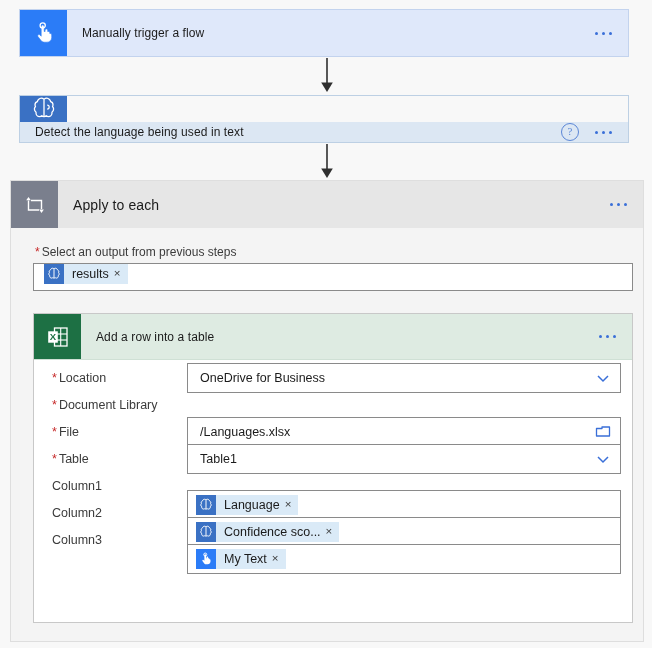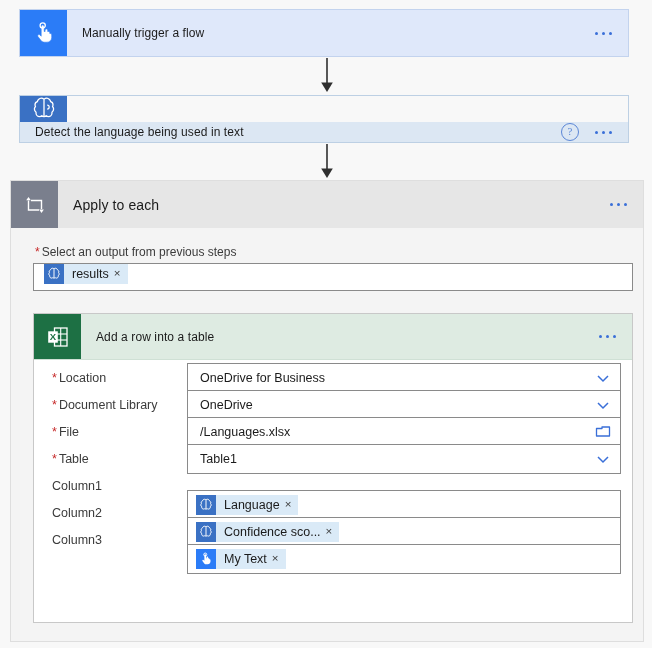--- a/index.html
+++ b/index.html
@@ -355,28 +355,20 @@
           <span class="trailing">
             <svg class="glyph" width="16" height="16" viewBox="0 0 16 16">
                 <path d="M3 6 L8 11 L13 6" fill="none" stroke="#3a6fd8" stroke-width="1.5"></path>
               </svg>
           </span>
         </span>
       </div>
 
       <div class="frow">
         <span class="lbl"><span class="req-star">*</span><span>Document Library</span></span>
-        <span class="ctl">
-          <span class="val">OneDrive</span>
-          <span class="trailing">
-            <svg class="glyph" width="16" height="16" viewBox="0 0 16 16">
-                <path d="M3 6 L8 11 L13 6" fill="none" stroke="#3a6fd8" stroke-width="1.5"></path>
-              </svg>
-          </span>
-        </span>
       </div>
 
       <div class="frow">
         <span class="lbl"><span class="req-star">*</span><span>File</span></span>
         <span class="ctl">
           <span class="val">/Languages.xlsx</span>
           <span class="trailing">
             <svg class="glyph" width="17" height="16" viewBox="0 0 17 16">
               <path d="M1.5 4.5 H7 V3 H14.5 V12 H1.5 Z" fill="none" stroke="#3a6fd8" stroke-width="1.3" stroke-linejoin="round"></path>
             </svg>

